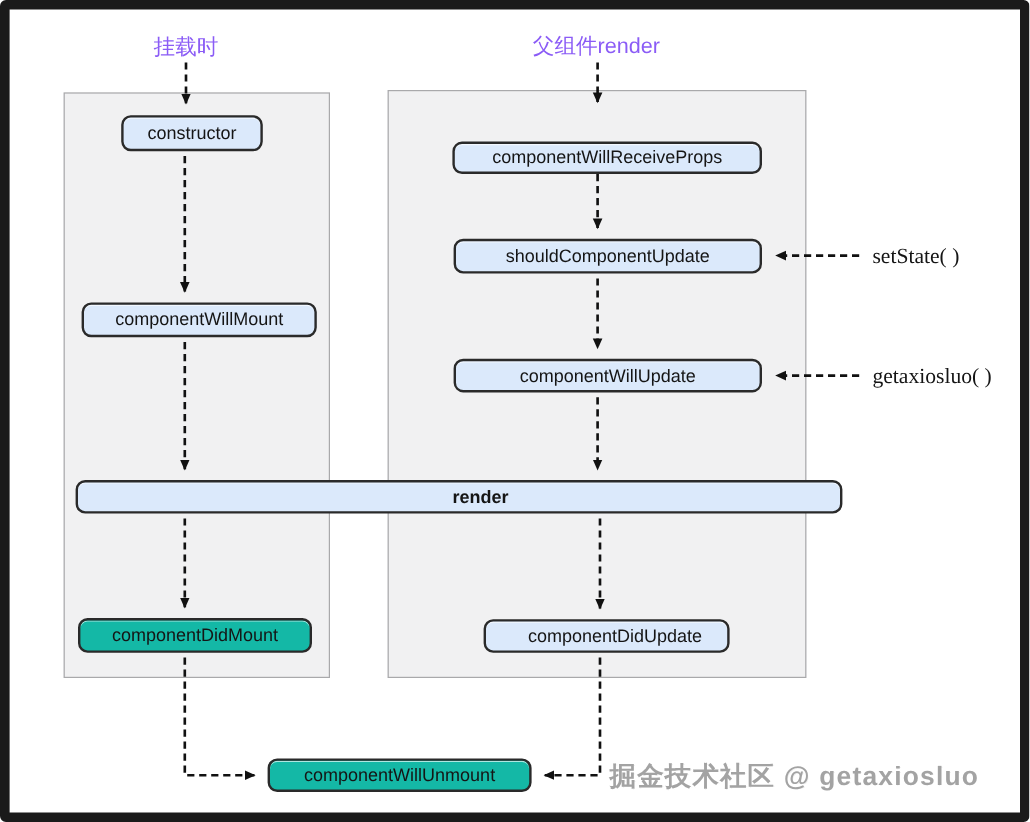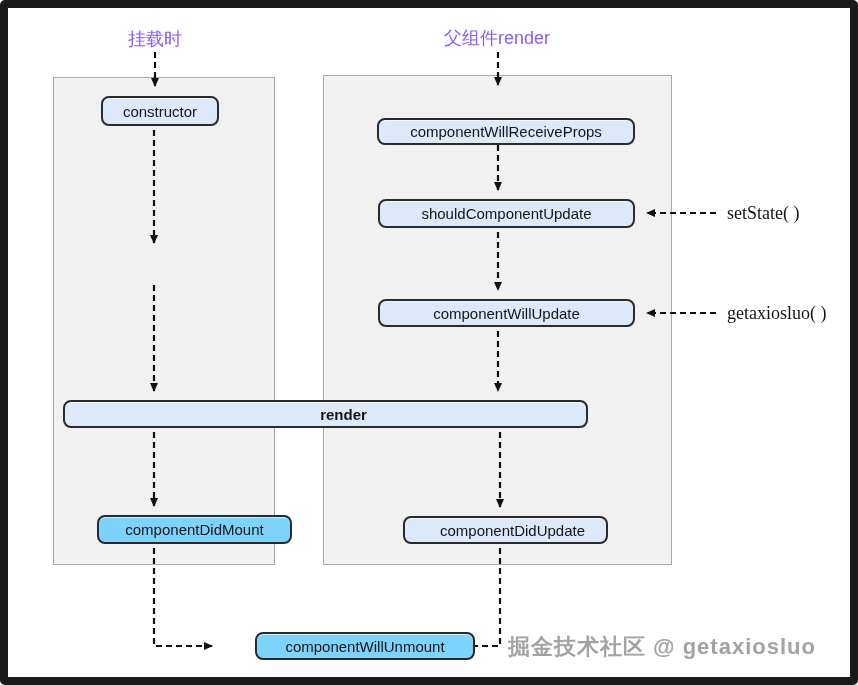--- a/index.html
+++ b/index.html
@@ -44,21 +44,21 @@
     justify-content: center;
     font-size: 15px;
     color: #151515;
     background: #dbe9fb;
     border: 2px solid #2a2a2a;
     border-radius: 8px;
     box-shadow: inset 0 1px 0 rgba(255,255,255,0.65);
     z-index: 3;
     white-space: nowrap;
   }
-  .node.green { background: #7dd3fc; margin-left: 32px; }
+  .node.green { background: #14b8a6; }
   .node.render-bar { font-weight: bold; }
 
   .lane-title {
     position: absolute;
     font-size: 18px;
     color: #8b5cf6;
     text-align: center;
     z-index: 3;
   }
 
@@ -112,28 +112,29 @@
       <path d="M498,331 V391" marker-end="url(#ah)"></path>
       <path d="M500,432 V507" marker-end="url(#ah)"></path>
       <path d="M500,548 V646 H454" marker-end="url(#ah)"></path>
 
       <path d="M716,213 H647" marker-end="url(#ah)"></path>
       <path d="M716,313 H647" marker-end="url(#ah)"></path>
     </g>
   </svg>
 
   <div class="node" style="left:101px; top:96px; width:118px; height:30px;">constructor</div>
+  <div class="node" style="left:68px; top:252px; width:196px; height:29px;">componentWillMount</div>
   <div class="node green" style="left:65px; top:515px; width:195px; height:29px;">componentDidMount</div>
 
   <div class="node" style="left:377px; top:94px; width:258px; height:27px;margin-top:24px;">componentWillReceiveProps</div>
   <div class="node" style="left:378px; top:199px; width:257px; height:29px;">shouldComponentUpdate</div>
   <div class="node" style="left:378px; top:299px; width:257px; height:28px;">componentWillUpdate</div>
   <div class="node" style="left:403px; top:516px; width:205px; height:28px;padding-left:14px;">componentDidUpdate</div>
 
-  <div class="node render-bar" style="left:63px; top:400px; width:525px; height:28px;padding-left:36px;">render</div>
+  <div class="node render-bar" style="left:63px; top:400px; width:639px; height:28px;padding-left:36px;">render</div>
 
   <div class="node green" style="left:223px; top:632px; width:220px; height:28px;">componentWillUnmount</div>
 
   <div class="trigger" style="left:727px; top:203px;">setState( )</div>
   <div class="trigger" style="left:727px; top:303px;">getaxiosluo( )</div>
 
   <div class="watermark" style="left:508px; top:632px;">掘金技术社区 @ getaxiosluo</div>
 
   <div class="frame"></div>
 </div>

